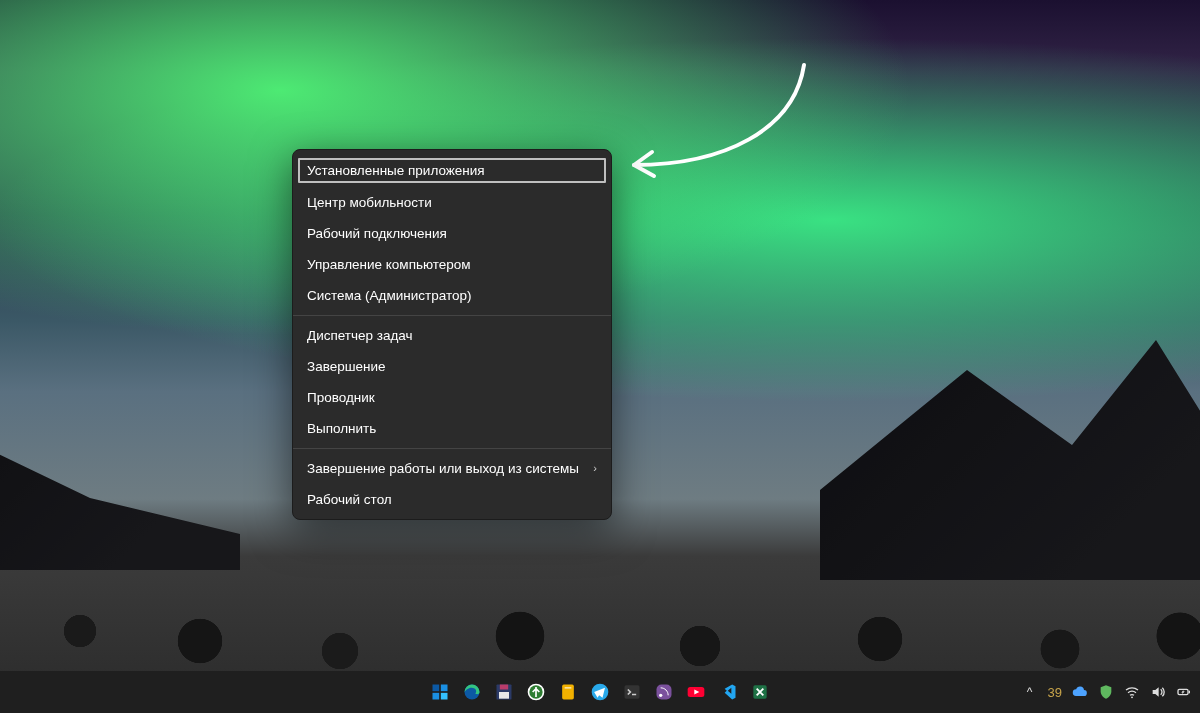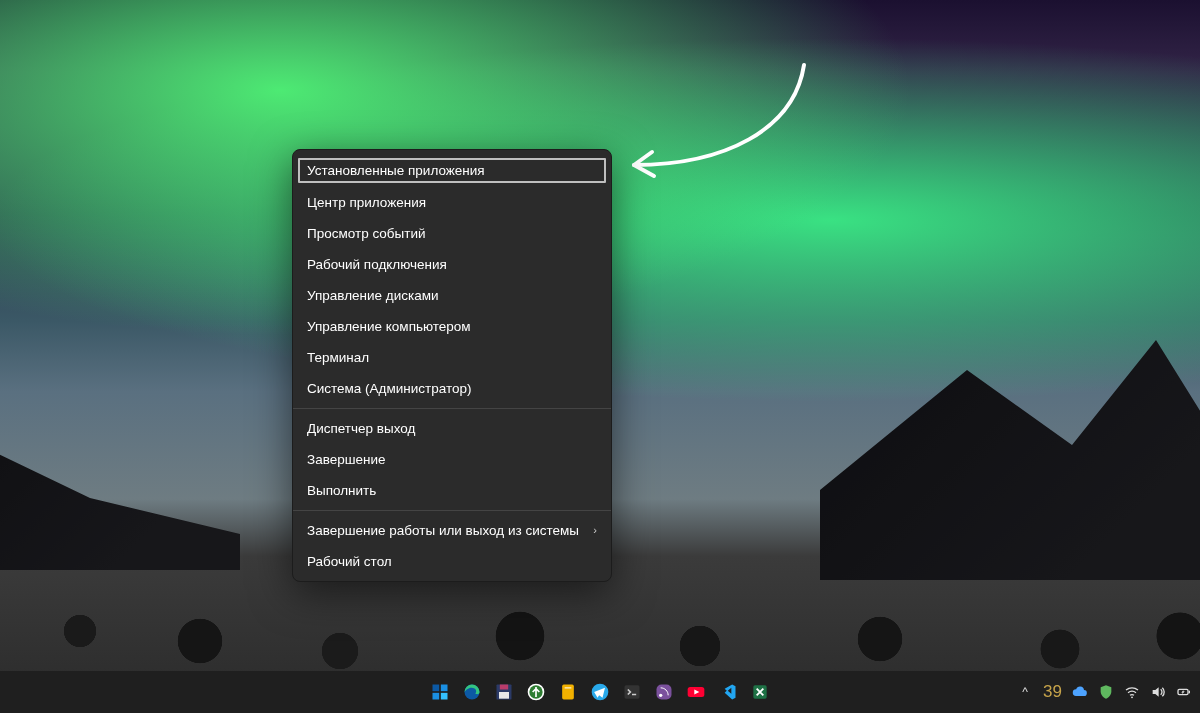--- a/index.html
+++ b/index.html
@@ -41,21 +41,21 @@
   #arrow{position:absolute;left:614px;top:60px;width:200px;height:120px;pointer-events:none;}
   
   #taskbar{position:absolute;left:0;right:0;bottom:0;height:42px;background:#1f1f1f;
     display:flex;align-items:center;}
   .tb-center{position:absolute;left:50%;transform:translateX(-50%);display:flex;gap:6px;align-items:center;}
   .tb-icon{width:26px;height:26px;border-radius:4px;display:flex;align-items:center;justify-content:center;
     cursor:pointer;font-size:15px;}
   .tb-icon svg{width:20px;height:20px;}
   .tray{position:absolute;right:8px;display:flex;gap:10px;align-items:center;font-size:12px;color:#ddd;}
   .tray-ic{width:16px;height:16px;display:flex;align-items:center;justify-content:center;cursor:pointer;}
-  .temp{color:#c6a34a;font-size:17px;}
+  .temp{color:#c6a34a;font-size:13px;}
   .cloud{width:16px;height:16px;}
 </style>
 </head>
 <body>
 
 <div id="desktop">
   <div class="mountain left"></div>
   <div class="mountain"></div>
   <div class="rocks"></div>
 </div>
@@ -63,46 +63,40 @@
 <svg id="arrow" viewBox="0 0 200 120">
   <path d="M190 5 C 180 70, 110 105, 20 105" stroke="#fff" stroke-width="4" fill="none" stroke-linecap="round"></path>
   <path d="M20 105 L38 92 M20 105 L40 116" stroke="#fff" stroke-width="4" fill="none" stroke-linecap="round"></path>
 </svg>
 
 <div id="winx-menu">
     <div class="menu-item highlight">
       <span>Установленные приложения</span>
     </div>
     <div class="menu-item">
-      <span>Центр приложения</span>
-    </div>
-    <div class="menu-item">
-      <span>Просмотр событий</span>
+      <span>Центр мобильности</span>
     </div>
     <div class="menu-item">
       <span>Рабочий подключения</span>
     </div>
     <div class="menu-item">
-      <span>Управление дисками</span>
-    </div>
-    <div class="menu-item">
       <span>Управление компьютером</span>
     </div>
     <div class="menu-item">
-      <span>Терминал</span>
-    </div>
-    <div class="menu-item">
       <span>Система (Администратор)</span>
     </div>
     <div class="menu-sep"></div>
     <div class="menu-item">
-      <span>Диспетчер выход</span>
+      <span>Диспетчер задач</span>
     </div>
     <div class="menu-item">
       <span>Завершение</span>
+    </div>
+    <div class="menu-item">
+      <span>Проводник</span>
     </div>
     <div class="menu-item">
       <span>Выполнить</span>
     </div>
     <div class="menu-sep"></div>
     <div class="menu-item">
       <span>Завершение работы или выход из системы</span>
       <span class="submenu-ind">›</span>
     </div>
     <div class="menu-item">

